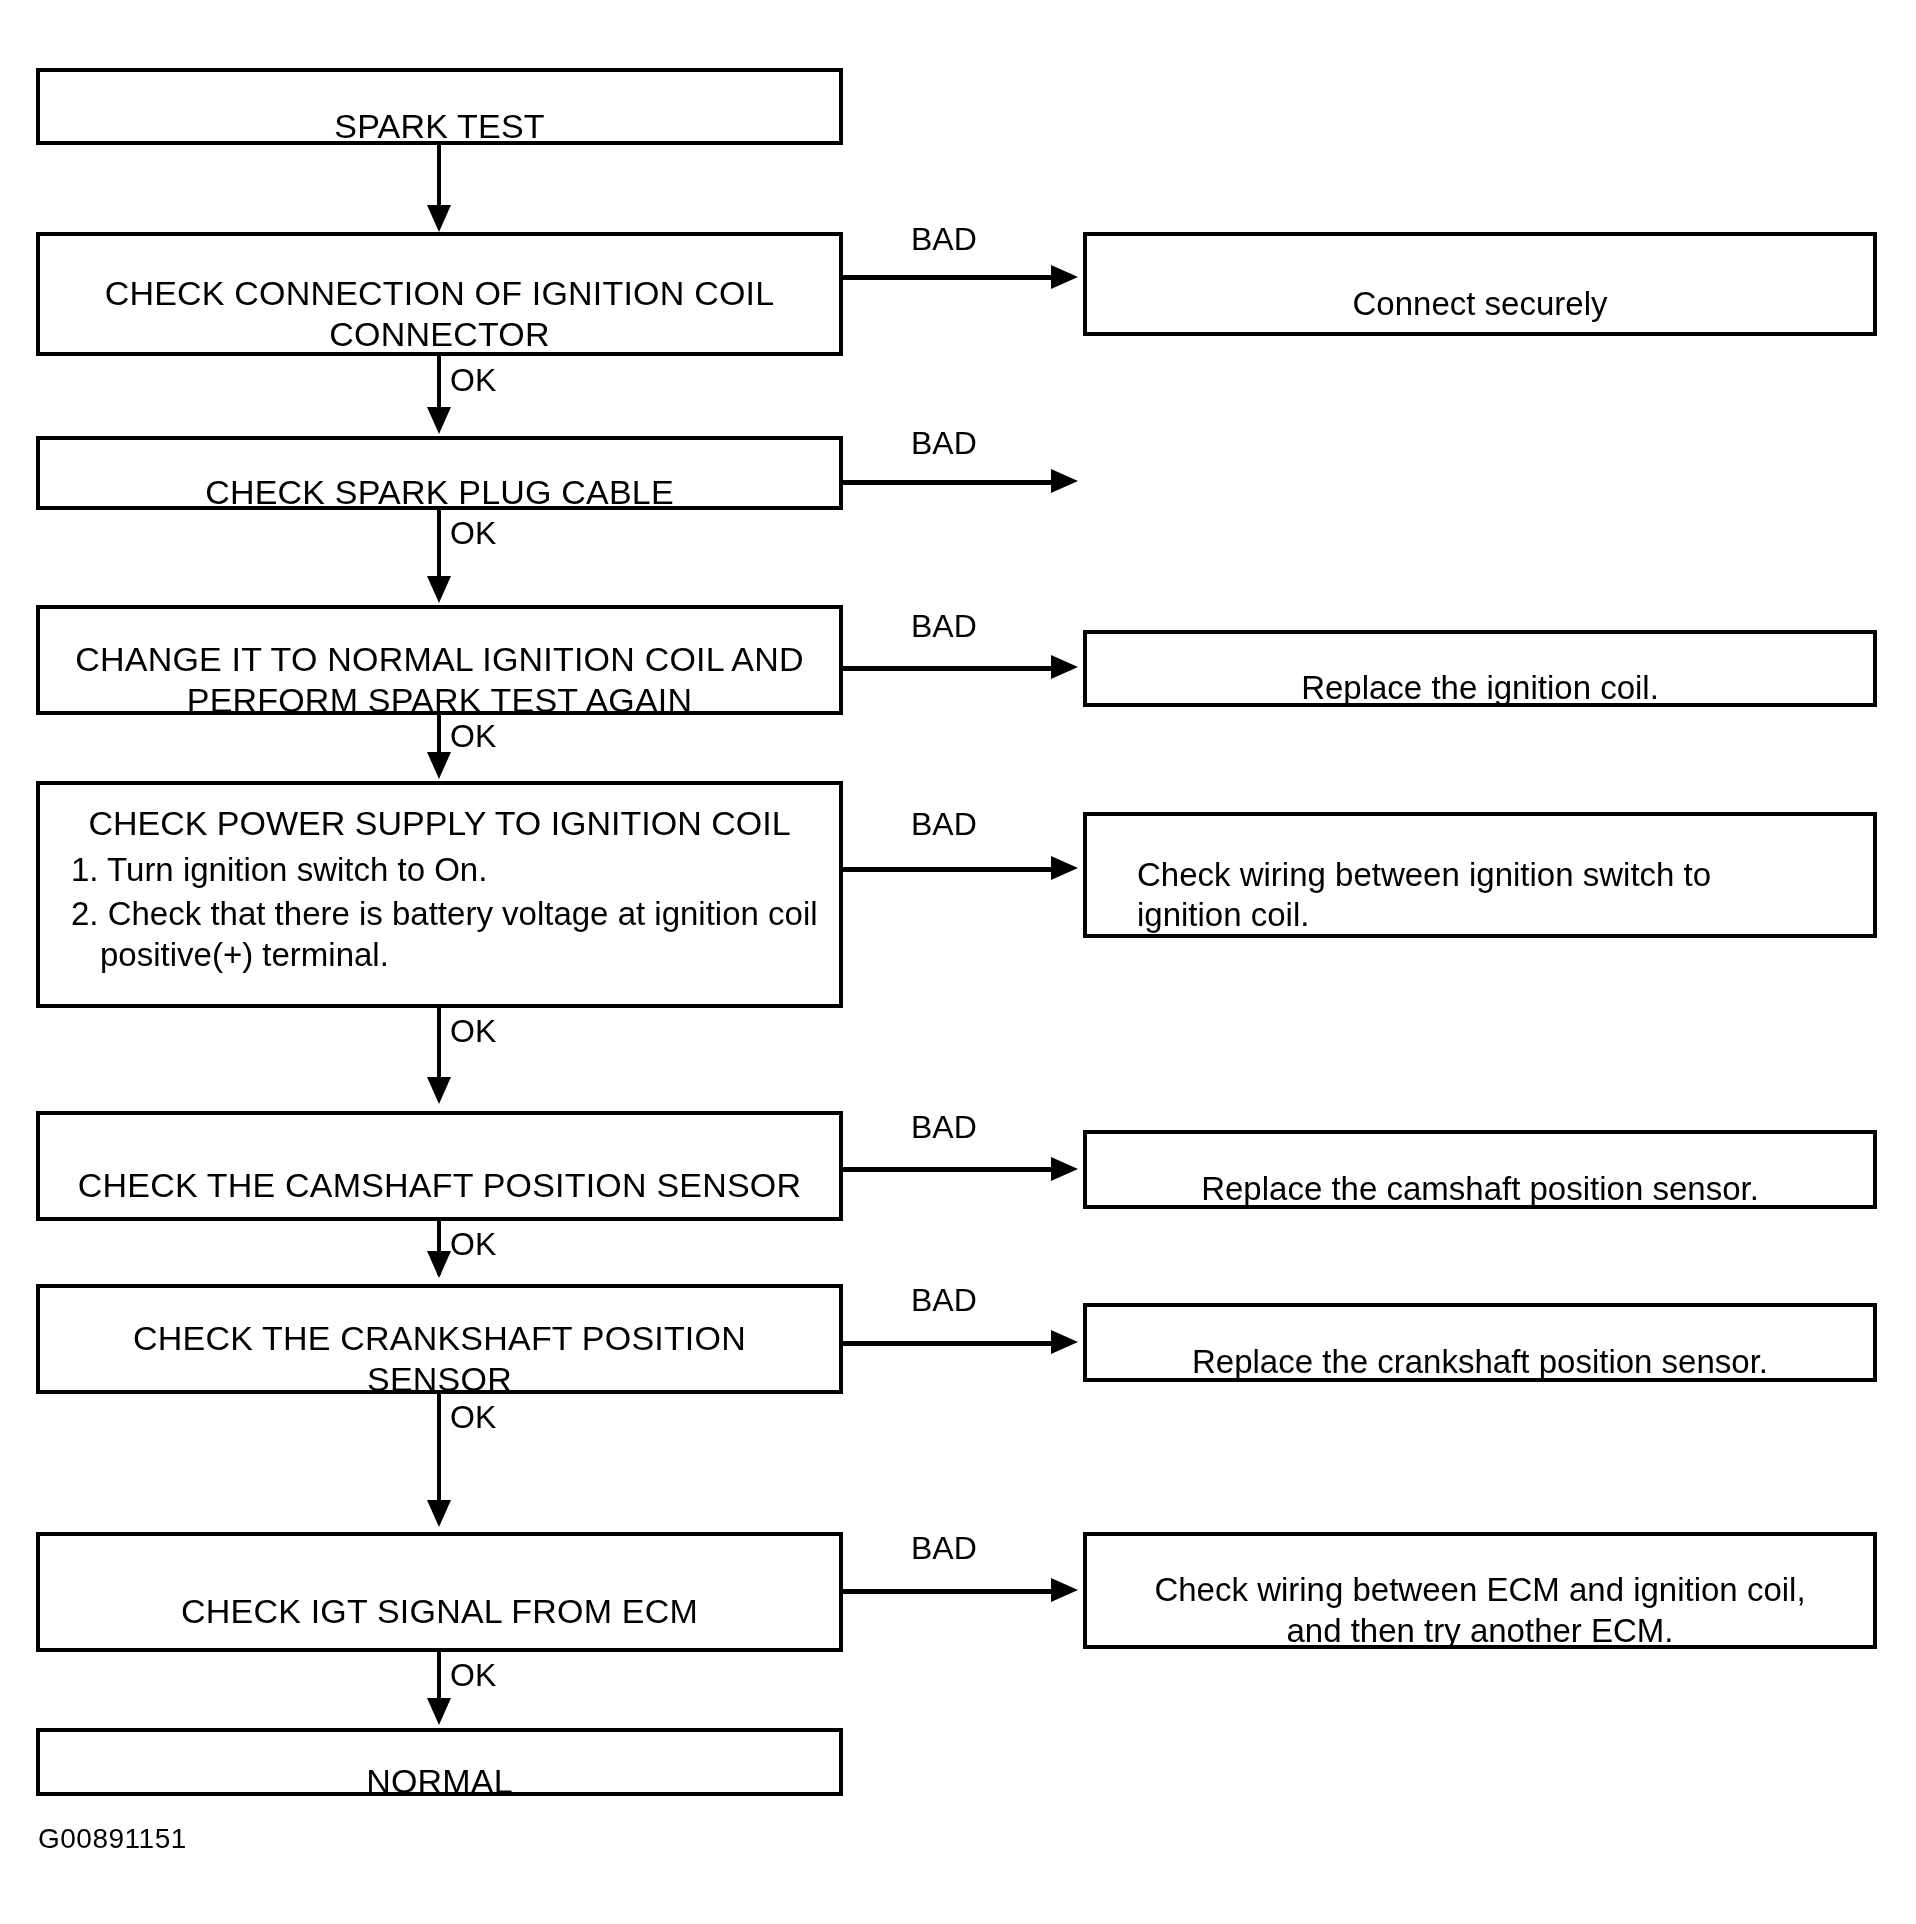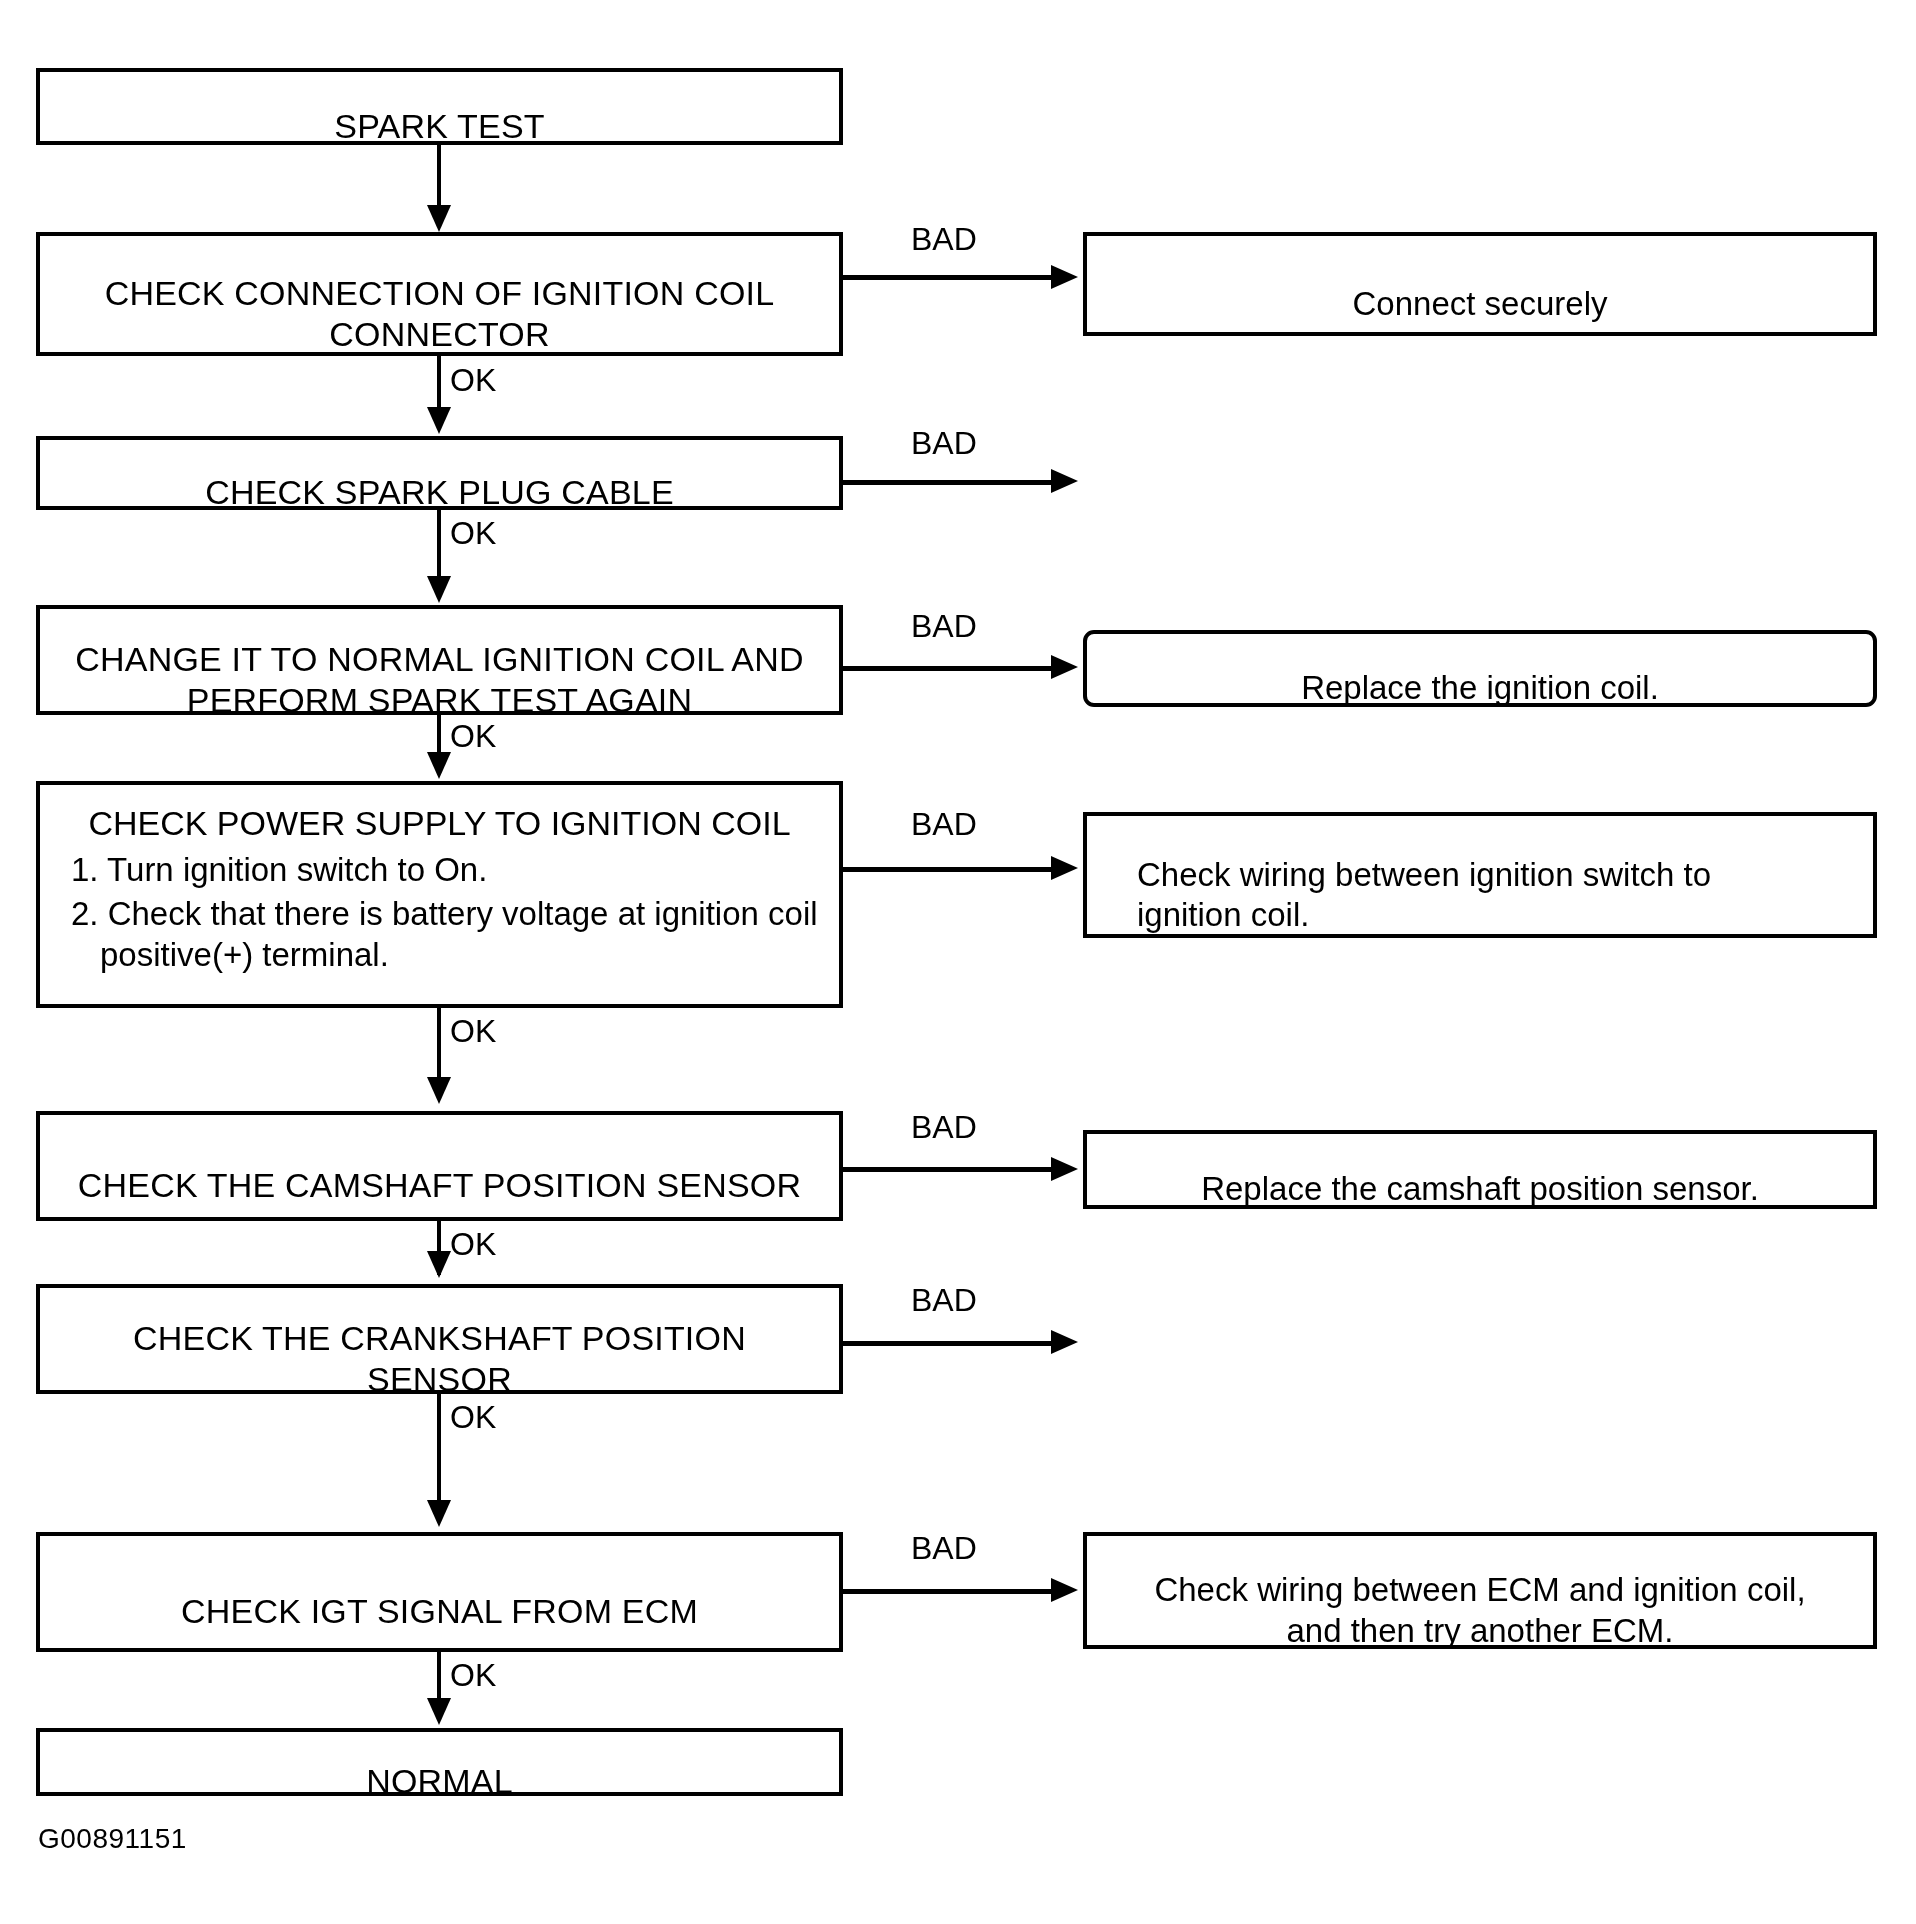--- a/index.html
+++ b/index.html
@@ -162,33 +162,36 @@
 
   <div class="node result" style="left:1083px; top:232px; width:794px; height:104px;">
     <span class="txt">Connect securely</span>
   </div>
 
   <div class="node step" style="left:36px; top:1728px; width:807px; height:68px;">
     <span class="txt">NORMAL</span>
   </div>
 
 
-  <div class="node result" style="left:1083px; top:630px; width:794px; height:77px;border-radius:11px;">
+  <div class="node result" style="left:1083px; top:630px; width:794px; height:77px;">
     <span class="txt">Replace the ignition coil.</span>
   </div>
 
   <div class="node result" style="left:1083px; top:812px; width:794px; height:126px; justify-content:flex-start; text-align:left;">
     <span class="txt" style="padding-left:50px;">Check wiring between ignition switch to
 ignition coil.</span>
   </div>
 
   <div class="node result" style="left:1083px; top:1130px; width:794px; height:79px;text-align:center;">
     <span class="txt">Replace the camshaft position sensor.</span>
   </div>
 
+  <div class="node result" style="left:1083px; top:1303px; width:794px; height:79px;">
+    <span class="txt">Replace the crankshaft position sensor.</span>
+  </div>
 
   <div class="node result" style="left:1083px; top:1532px; width:794px; height:117px;">
     <span class="txt">Check wiring between ECM and ignition coil,
 and then try another ECM.</span>
   </div>
 
   <div class="vline" style="left:437px; top:145px; height:65px;"></div>
   <div class="arrow-down" style="left:427px; top:205px;"></div>
 
   <div class="vline" style="left:437px; top:356px; height:54px;"></div>

